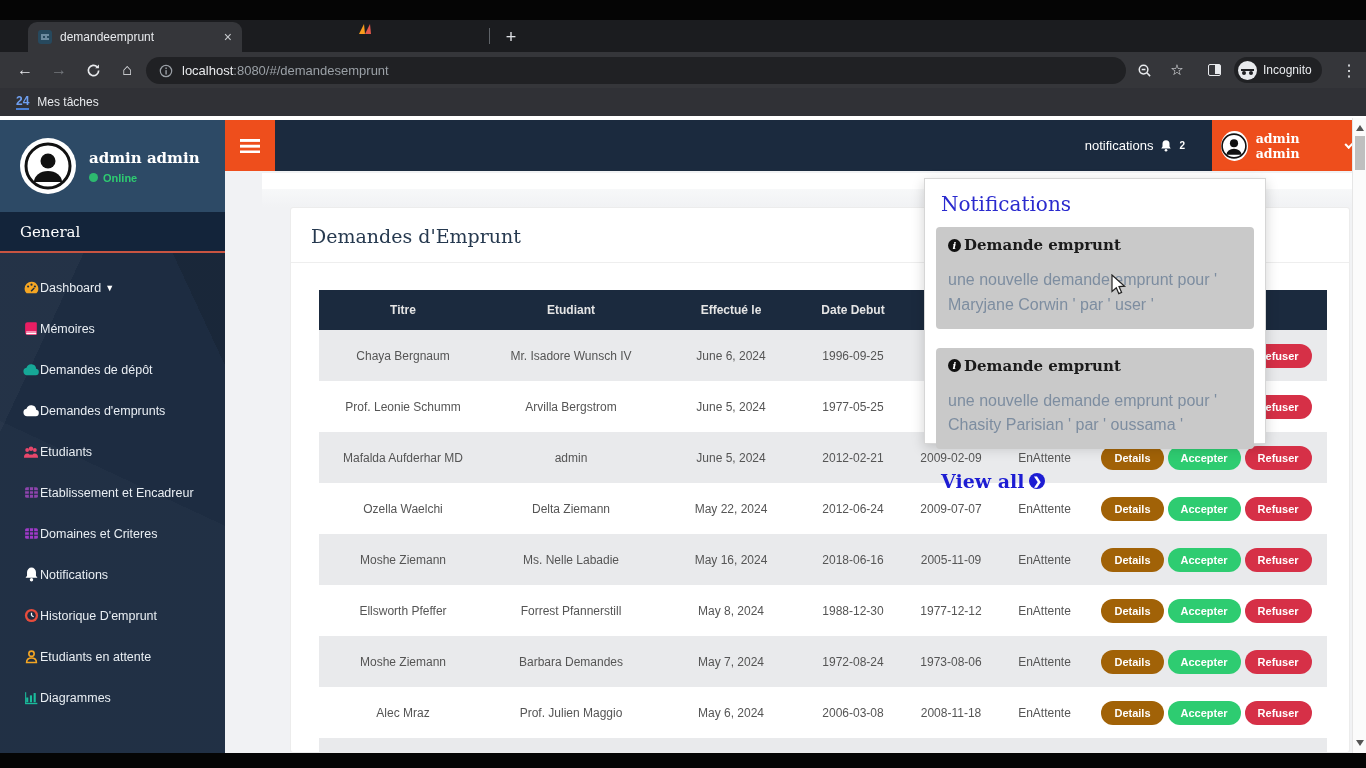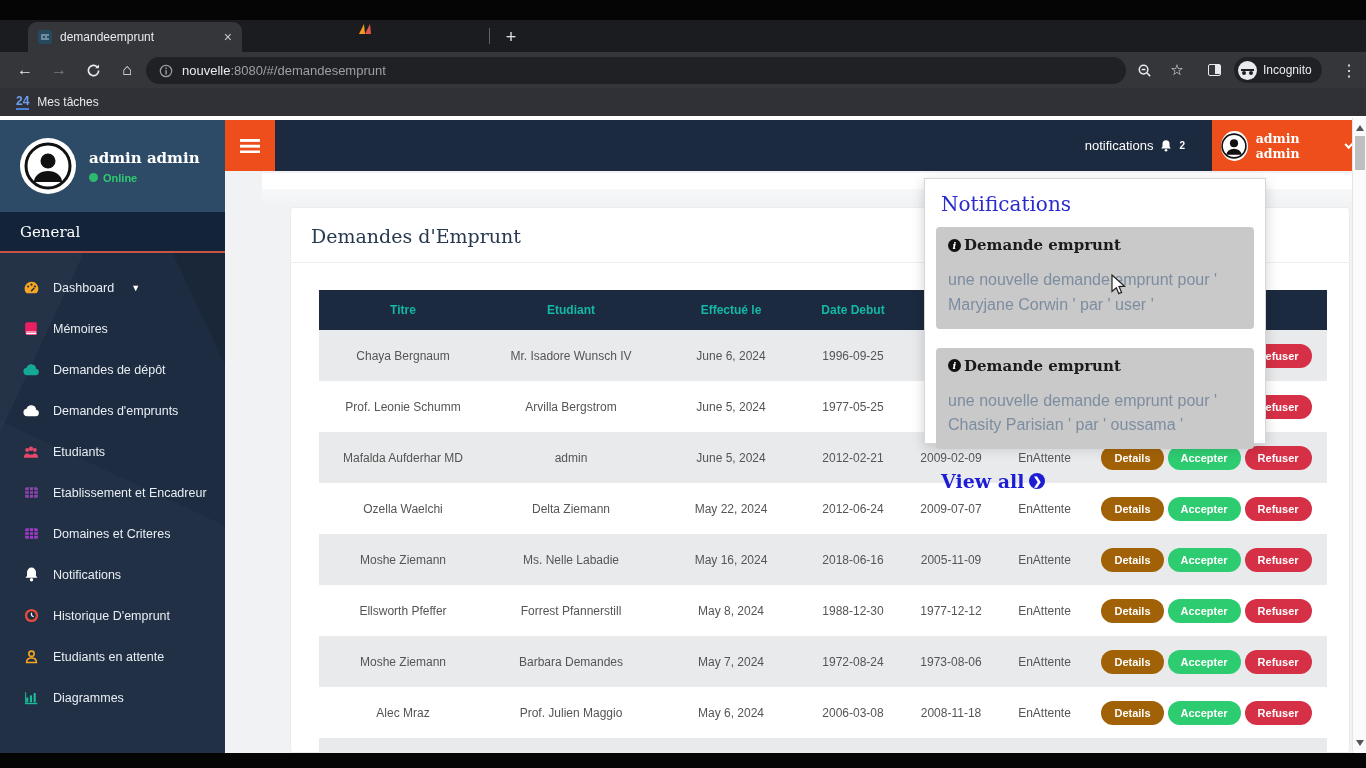--- a/index.html
+++ b/index.html
@@ -71,21 +71,21 @@
   .avatar-big { width:56px; height:56px; border-radius:50%; background:#fff; display:flex;
                 align-items:center; justify-content:center; }
   .side-user-name { color:#fff; font-family:"DejaVu Serif", serif; font-weight:bold; font-size:15px; }
   .presence { display:flex; align-items:center; gap:5px; margin-top:5px; }
   .presence .dot { width:9px; height:9px; border-radius:50%; background:#2ecc71; opacity:.85; }
   .presence span { color:#2ecc71; font-size:11px; font-weight:bold; }
   .side-section { height:41px; background:#13243a; border-bottom:2px solid #c85441; display:flex;
                   align-items:center; padding-left:20px; color:#fff;
                   font-family:"DejaVu Serif", serif; font-size:15px; }
   .side-menu { padding-top:14px; }
-  .side-item { height:41px; display:flex; align-items:center; padding-left:22px; gap:13px;
+  .side-item { height:41px; display:flex; align-items:center; padding-left:22px; gap:0;
                color:#e9eef3; font-size:12.5px; cursor:pointer; }
   .side-item .ic { width:18px; height:18px; display:flex; align-items:center; justify-content:center; }
   .side-caret { font-size:9px; color:#fff; margin-left:4px; }
 
   
   .navbar { position:absolute; left:225px; top:4px; width:1127px; height:51px; background:#1b2a3e; }
   .hamburger { position:absolute; left:0; top:0; width:50px; height:51px; background:#ee4e1c;
                display:flex; align-items:center; justify-content:center; }
   .hamburger .bars { width:20px; height:14px;
       background:linear-gradient(#fff 2.5px, transparent 2.5px);
@@ -104,21 +104,21 @@
   
   .main { position:absolute; left:225px; top:55px; width:1127px; height:582px; background:#f1f2f4; }
   .strip { position:absolute; left:37px; top:2px; right:0; height:16px; background:#fff; }
   .band  { position:absolute; left:37px; top:18px; right:0; height:18px;
            background:linear-gradient(#f7f8f9,#f1f2f4); }
   .card { position:absolute; left:65px; top:36px; width:1060px; height:546px; background:#fff;
           border:1px solid #ececec; border-radius:3px; overflow:hidden; }
   .card-title { margin:17px 0 0 20px; font-family:"DejaVu Serif", serif; font-size:19px; color:#26394f; }
   .card-divider { margin-top:15px; border-bottom:1px solid #eee; }
   .dtable { position:absolute; left:28px; top:82px; width:1008px; border-collapse:collapse; table-layout:fixed; }
-  .dtable th { background:#1b2a3e; color:#14b8a6; font-size:12px; font-weight:bold; height:40px; text-align:center; }
+  .dtable th { background:#1b2a3e; color:#e5e5e5; font-size:12px; font-weight:bold; height:40px; text-align:center; }
   .dtable td { height:51px; text-align:center; font-size:12px; color:#555; }
   .dtable tr.odd td { background:#e9eaec; }
   .pill { display:inline-block; margin:0 2px; padding:6px 13px; border-radius:15px; border:none;
           font-size:11px; font-weight:bold; color:#fff; font-family:"Liberation Sans",sans-serif; cursor:pointer; }
   .pill.details { background:#a16207; }
   .pill.accept  { background:#2ecc71; }
   .pill.refuse  { background:#d63047; }
 
   
   .dropdown { position:absolute; left:924px; top:62px; width:342px; height:266px; background:#fff;
@@ -187,21 +187,21 @@
           <path fill="#e8eaed" d="M13.8 1.5v4h-4z"></path>
         </svg>
     </div>
     <div class="navbtn" style="left:114px">⌂</div>
     <div class="omnibox">
       <svg width="14" height="14" viewBox="0 0 16 16">
           <circle cx="8" cy="8" r="6.5" fill="none" stroke="#9aa0a6" stroke-width="1.4"></circle>
           <rect x="7.3" y="7" width="1.6" height="5" fill="#9aa0a6"></rect>
           <rect x="7.3" y="4" width="1.6" height="1.8" fill="#9aa0a6"></rect>
         </svg>
-      <span><span class="host">nouvelle</span><span>:8080/#/demandesemprunt</span></span>
+      <span><span class="host">localhost</span><span>:8080/#/demandesemprunt</span></span>
     </div>
     <div class="rtool" style="left:1131px">
       <svg width="15" height="15" viewBox="0 0 16 16">
           <circle cx="7" cy="7" r="4.6" fill="none" stroke="#e8eaed" stroke-width="1.6"></circle>
           <path stroke="#e8eaed" stroke-width="1.6" d="M10.5 10.5 14 14M5 7h4"></path>
         </svg>
     </div>
     <div class="rtool" style="left:1164px">☆</div>
     <div class="rtool" style="left:1201px">
         <div class="panel-ic"></div>

